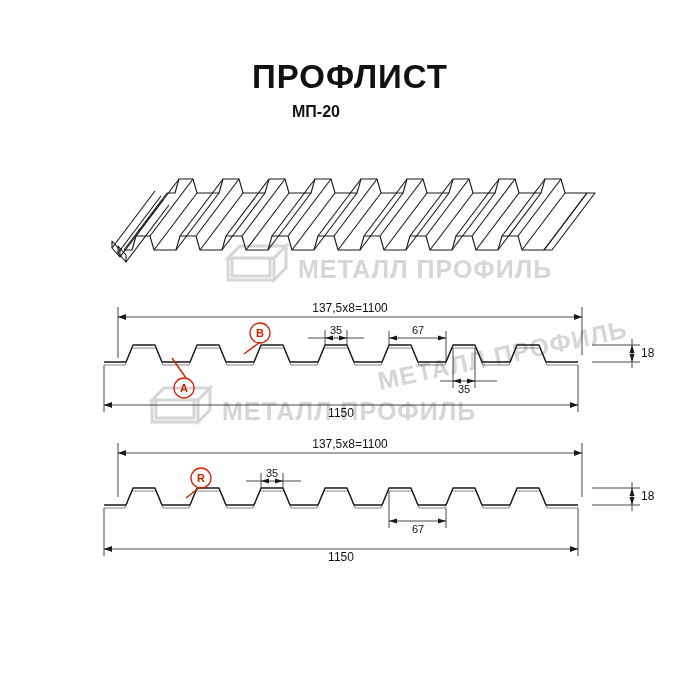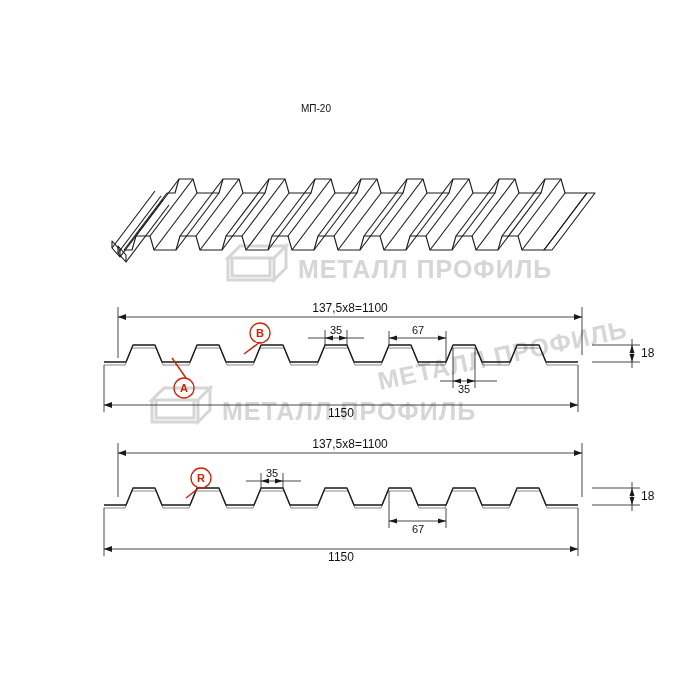--- a/index.html
+++ b/index.html
@@ -30,22 +30,22 @@
     font-weight: bold;
     letter-spacing: 1px;
     color: #111;
   }
   .subtitle {
     position: absolute;
     top: 103px;
     left: 0;
     width: 632px;
     text-align: center;
-    font-size: 10px;
-    font-weight: normal;
+    font-size: 16px;
+    font-weight: bold;
     color: #111;
   }
   .footer {
     position: absolute;
     top: 618px;
     left: 0;
     width: 700px;
     text-align: center;
     font-size: 14.5px;
     font-weight: bold;
@@ -71,20 +71,21 @@
   .dim-text {
     font-family: "Liberation Sans", sans-serif;
     fill: #111;
   }
 </style>
 </head>
 <body>
 
 <div class="page">
 
+  <div class="title">ПРОФЛИСТ</div>
   <div class="subtitle">МП-20</div>
 
   <svg class="drawing" width="700" height="700" viewBox="0 0 700 700">
 
     <g class="wm" opacity="0.85">
 
       <path d="M228 258 l12 -12 h46 l-12 12 h-46 z M228 258 v22 h46 v-22 h-4 v18 h-38 v-18 z M286 246 v22 l-12 12 v-22 z" fill="none" stroke="#d6d6d6" stroke-width="3"></path>
       <text class="wm-text" x="298" y="278" font-size="25">МЕТАЛЛ ПРОФИЛЬ</text>
     </g>
 

